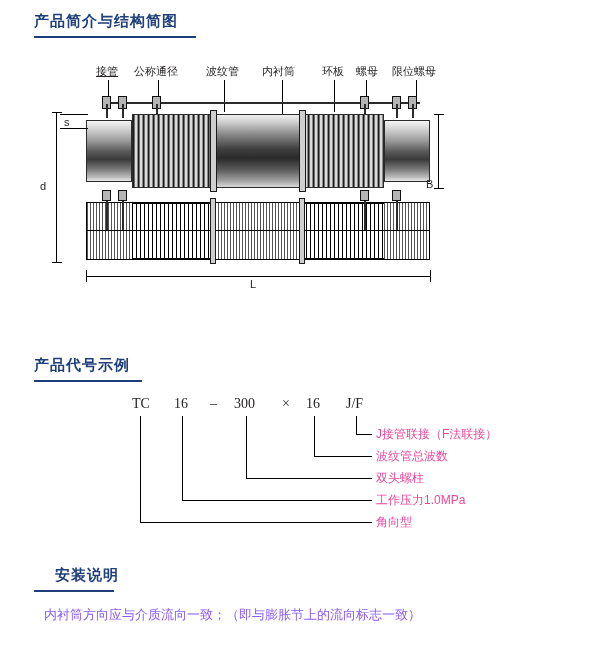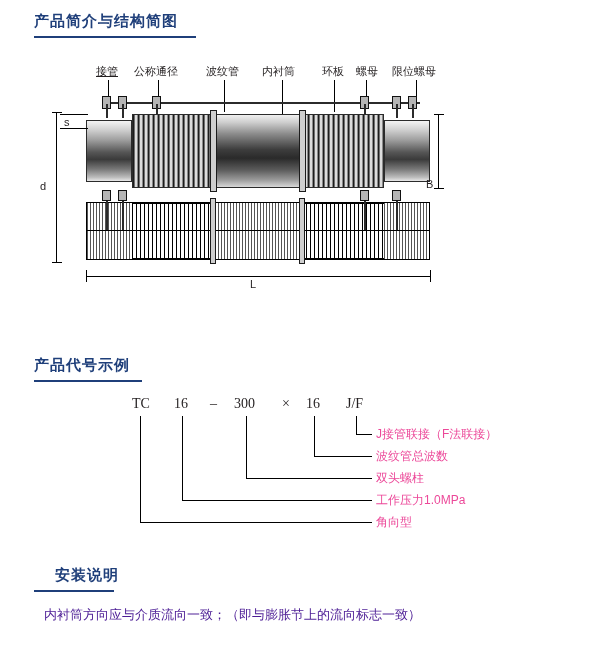--- a/index.html
+++ b/index.html
@@ -154,21 +154,21 @@
   #sec3-title { left: 34px; top: 566px; margin-left: 21px; }
   #sec3-rule  { left: 34px; top: 590px; width: 80px; }
 
   #install-text {
     position: absolute;
     left: 44px;
     top: 604px;
     width: 520px;
     font-size: 13px;
     line-height: 21px;
-    color: #4c1d95;
+    color: #8b5cf6;
   }
   #install-text p { margin: 0; }
 </style>
 </head>
 <body>
 
 <div class="section-title" id="sec1-title">产品简介与结构简图</div>
 <div class="title-underline" id="sec1-rule"></div>
 
 <div id="diagram">

